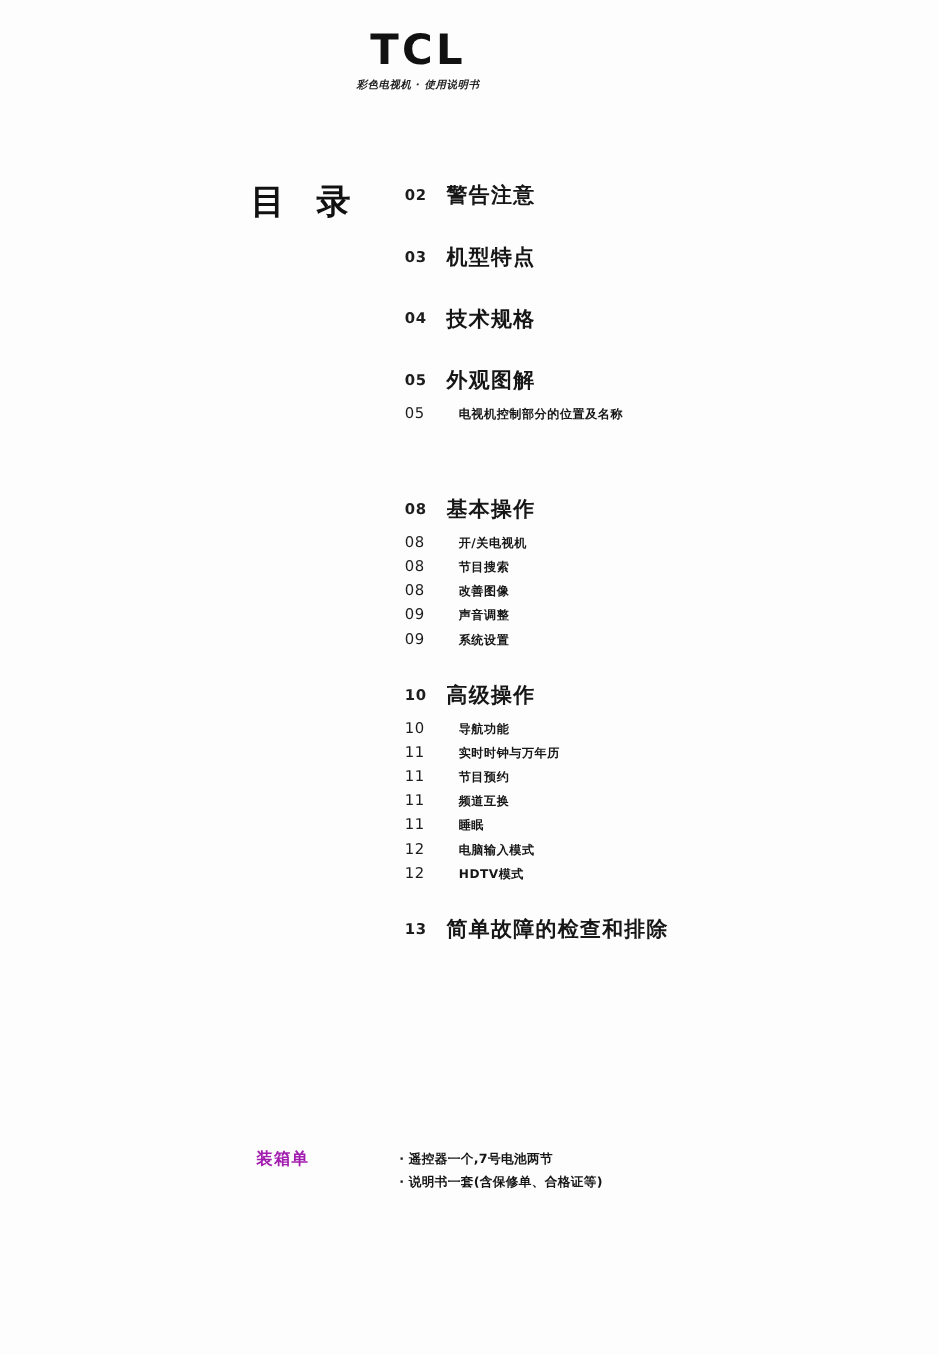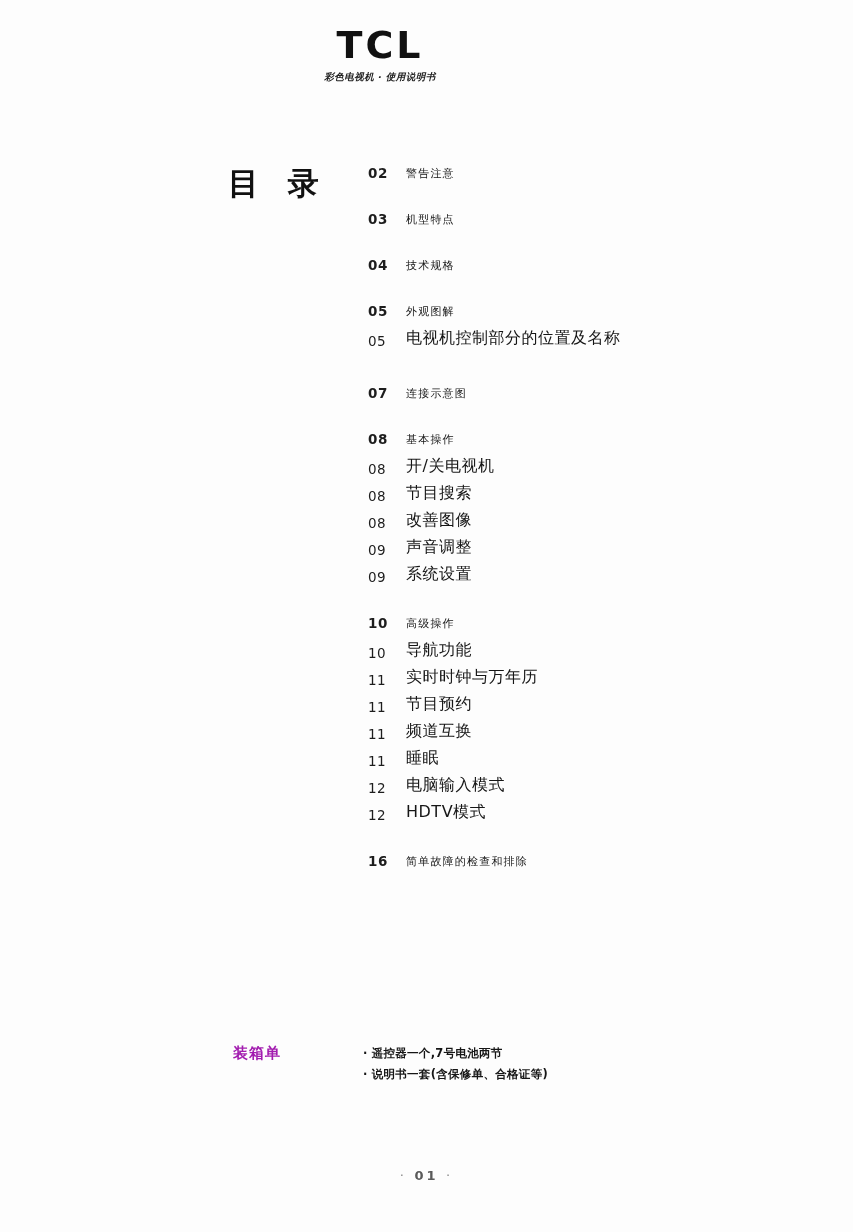--- a/index.html
+++ b/index.html
@@ -62,48 +62,49 @@
 
   
   .toc {
     position: absolute;
     left: 368px;
     top: 165px;
     width: 430px;
   }
   .toc-row {
     display: flex;
-    align-items: flex-end;
+    align-items: center;
   }
   .toc-row .num {
     width: 38px;
     flex: 0 0 38px;
     font-size: 13.5px;
     color: #1d1d1d;
     letter-spacing: 0.5px;
   }
   .toc-row .lbl {
     font-size: 14px;
     color: #161616;
     letter-spacing: 0.5px;
   }
   .toc-row.major .num {
     font-weight: 700;
     font-size: 13.5px;
   }
   .toc-row.major .lbl {
-    font-weight: 400;
-    font-size: 11px;
+    font-weight: 700;
+    font-size: 19px;
     letter-spacing: 1.2px;
     filter: blur(0.15px);
   }
   .toc-row.minor .lbl {
-    font-weight: 400;
-    font-size: 16px;
+    font-weight: 700;
+    font-size: 11px;
     filter: blur(0.15px);
+    margin-left: 11px;
   }
   .gap-lg { height: 30px; }
   .gap-sm { height: 9px; }
 
   
   .packing-title {
     position: absolute;
     left: 233px;
     top: 1044px;
     font-size: 15px;
@@ -185,24 +186,20 @@
       <span class="lbl">外观图解</span>
     </div>
     <div class="gap-sm"></div>
     <div class="toc-row minor">
       <span class="num">05</span>
       <span class="lbl">电视机控制部分的位置及名称</span>
     </div>
     <div style="height:6px"></div>
 
     <div class="gap-lg"></div>
-    <div class="toc-row major">
-      <span class="num">07</span>
-      <span class="lbl">连接示意图</span>
-    </div>
 
     <div class="gap-lg"></div>
     <div class="toc-row major">
       <span class="num">08</span>
       <span class="lbl">基本操作</span>
     </div>
     <div class="gap-sm"></div>
     <div class="toc-row minor">
       <span class="num">08</span>
       <span class="lbl">开/关电视机</span>
@@ -264,35 +261,30 @@
       <span class="lbl">电脑输入模式</span>
     </div>
     <div style="height:6px"></div>
     <div class="toc-row minor">
       <span class="num">12</span>
       <span class="lbl">HDTV模式</span>
     </div>
 
     <div class="gap-lg"></div>
     <div class="toc-row major">
-      <span class="num">16</span>
+      <span class="num">13</span>
       <span class="lbl">简单故障的检查和排除</span>
     </div>
 
   </div>
 
   <div class="packing-title">装箱单</div>
   <div class="packing-list">
     <div class="packing-item">
       <span class="dot">·</span><span>遥控器一个,7号电池两节</span>
     </div>
     <div class="packing-item">
       <span class="dot">·</span><span>说明书一套(含保修单、合格证等)</span>
     </div>
   </div>
 
-  <div class="footer">
-    <span class="sep">·</span>
-    <span>01</span>
-    <span class="sep">·</span>
-  </div>
 
 </div>
 
 </body></html>

